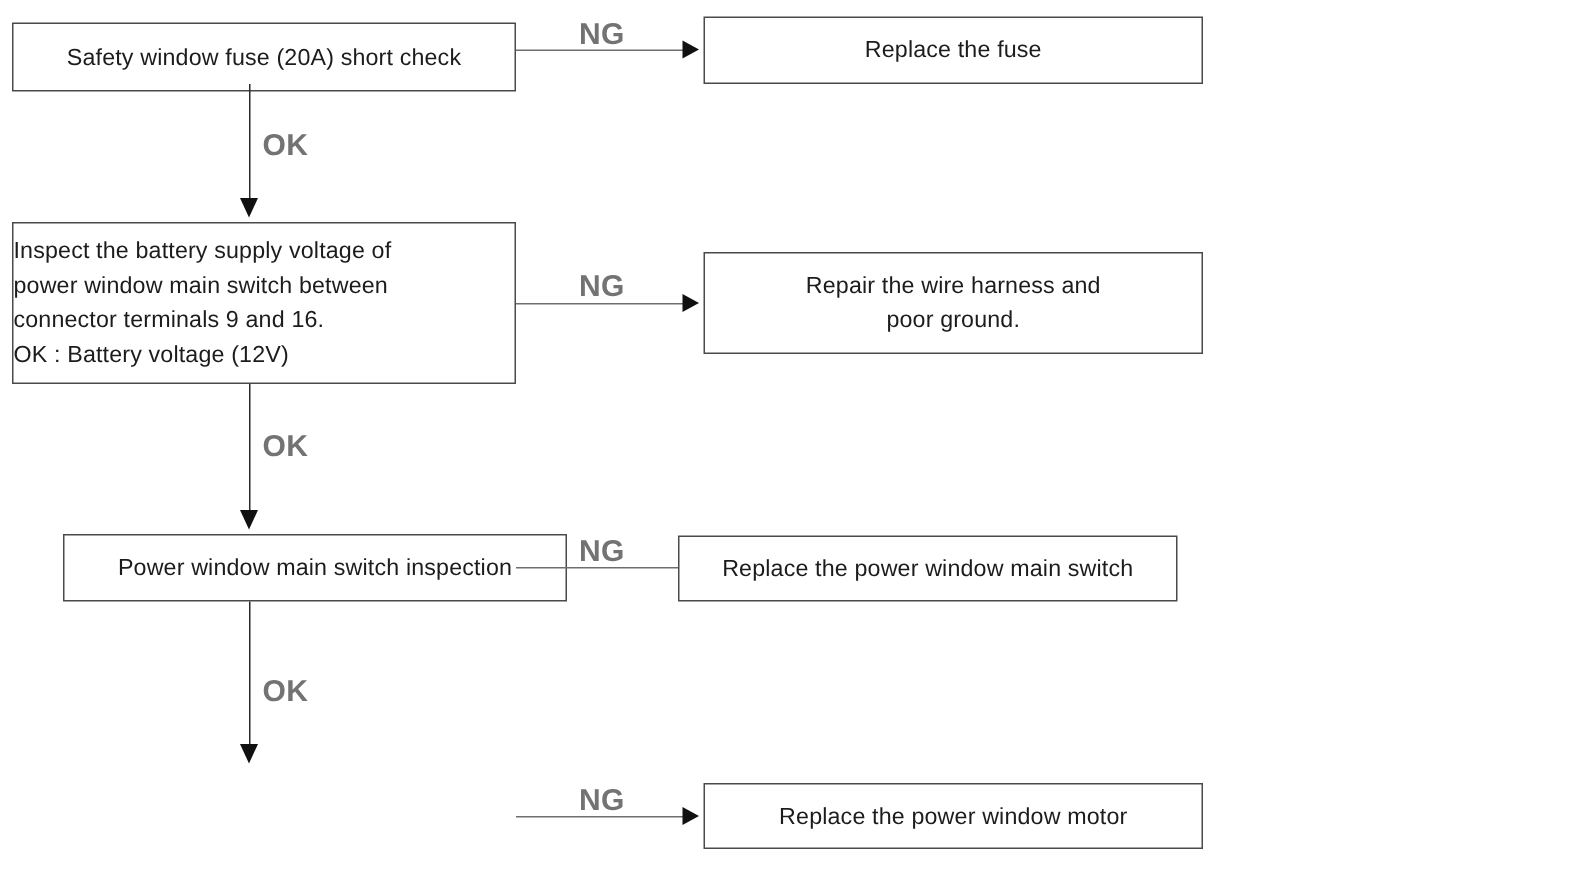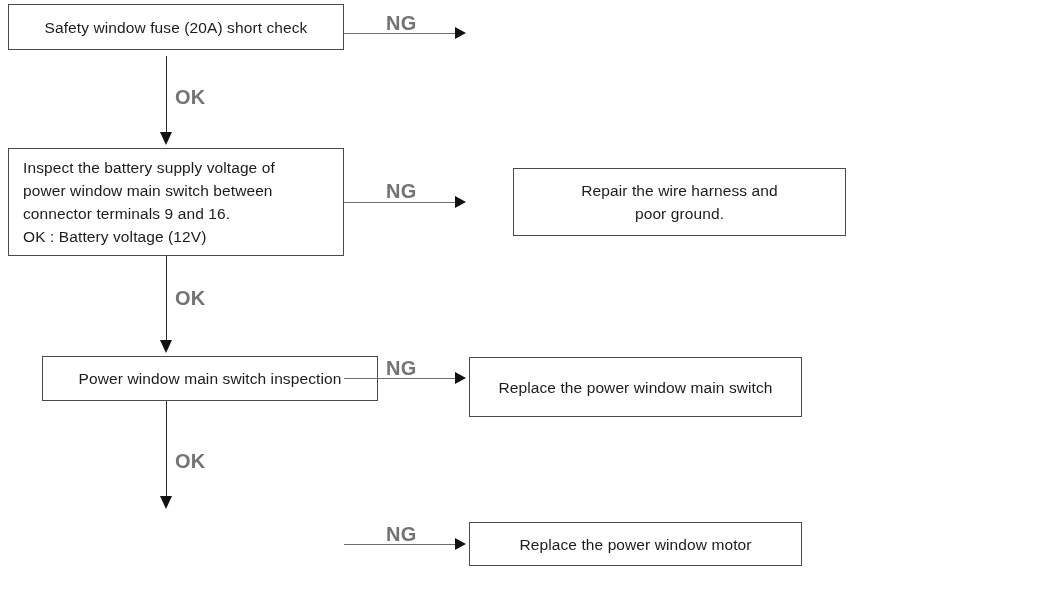--- a/index.html
+++ b/index.html
@@ -30,21 +30,20 @@
     text-align: center;
     font-size: 15.5px;
     line-height: 23px;
     color: #1c1c1c;
     white-space: pre-line;
     letter-spacing: 0.1px;
   }
   .node.left-align {
     justify-content: flex-start;
     text-align: left;
-    padding-left: 14px;
   }
   
   .h-line {
     position: absolute;
     height: 0;
     border-top: 1.5px solid #6e6e6e;
   }
   .v-line {
     position: absolute;
     width: 0;
@@ -73,54 +72,55 @@
     color: #737373;
     letter-spacing: 0.3px;
     white-space: nowrap;
   }
 </style>
 </head>
 <body>
 
 <div id="flowchart">
 
-  <div class="node" style="left:8px; top:4px; width:336px; height:46px;">Safety window fuse (20A) short check</div>
+  <div class="node" style="left:8px; top:15px; width:336px; height:46px;">Safety window fuse (20A) short check</div>
 
   <div class="h-line" style="left:344px; top:33px; width:112px;"></div>
   <div class="arrow-right" style="left:455px; top:27px;"></div>
   <div class="edge-label" style="left:386px; top:12px;">NG</div>
 
+  <div class="node" style="left:469px; top:11px; width:333px; height:45px;">Replace the fuse</div>
 
   <div class="v-line" style="left:166px; top:56px; height:78px;"></div>
   <div class="arrow-down" style="left:160px; top:132px;"></div>
   <div class="edge-label" style="left:175px; top:86px;">OK</div>
 
   <div class="node left-align" style="left:8px; top:148px; width:336px; height:108px;">Inspect the battery supply voltage of
 power window main switch between
 connector terminals 9 and 16.
 OK : Battery voltage (12V)</div>
 
   <div class="h-line" style="left:344px; top:202px; width:112px;"></div>
   <div class="arrow-right" style="left:455px; top:196px;"></div>
   <div class="edge-label" style="left:386px; top:180px;">NG</div>
 
-  <div class="node" style="left:469px; top:168px; width:333px; height:68px;margin-left:44px;">Repair the wire harness and
+  <div class="node" style="left:469px; top:168px; width:333px; height:68px;">Repair the wire harness and
 poor ground.</div>
 
   <div class="v-line" style="left:166px; top:256px; height:86px;"></div>
   <div class="arrow-down" style="left:160px; top:340px;"></div>
   <div class="edge-label" style="left:175px; top:287px;">OK</div>
 
   <div class="node" style="left:8px; top:356px; width:336px; height:45px;margin-left:34px;">Power window main switch inspection</div>
 
   <div class="h-line" style="left:344px; top:378px; width:112px;"></div>
   <div class="arrow-right" style="left:455px; top:372px;"></div>
   <div class="edge-label" style="left:386px; top:357px;">NG</div>
 
-  <div class="node" style="left:469px; top:357px; width:333px; height:60px;">Replace the power window main switch</div>
+  <div class="node" style="left:452px; top:357px; width:333px; height:44px;">Replace the power window main switch</div>
 
   <div class="v-line" style="left:166px; top:401px; height:96px;"></div>
   <div class="arrow-down" style="left:160px; top:496px;"></div>
   <div class="edge-label" style="left:175px; top:450px;">OK</div>
 
 
   <div class="h-line" style="left:344px; top:544px; width:112px;"></div>
   <div class="arrow-right" style="left:455px; top:538px;"></div>
   <div class="edge-label" style="left:386px; top:523px;">NG</div>
 

